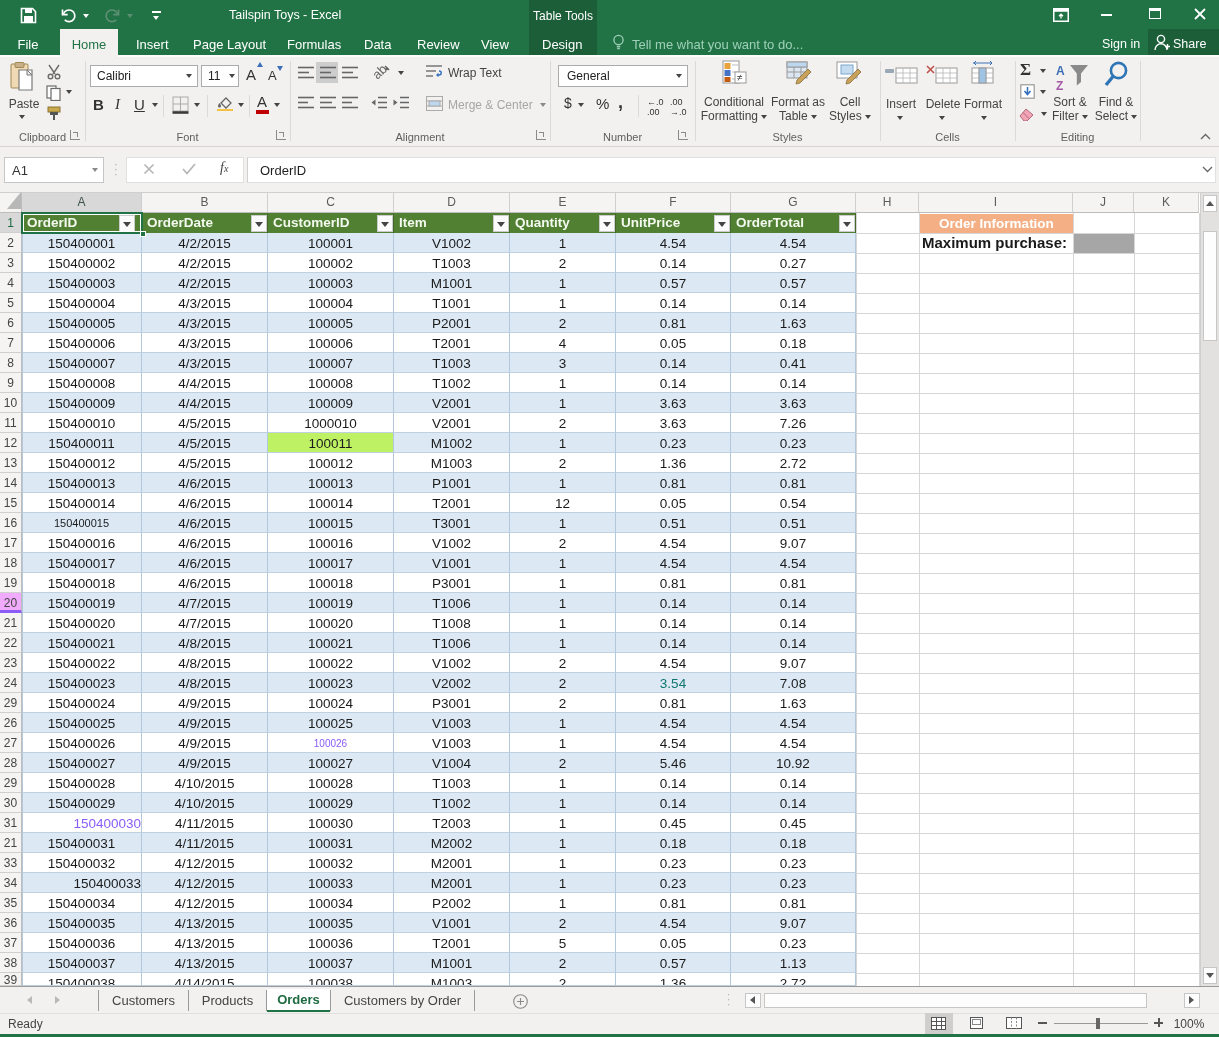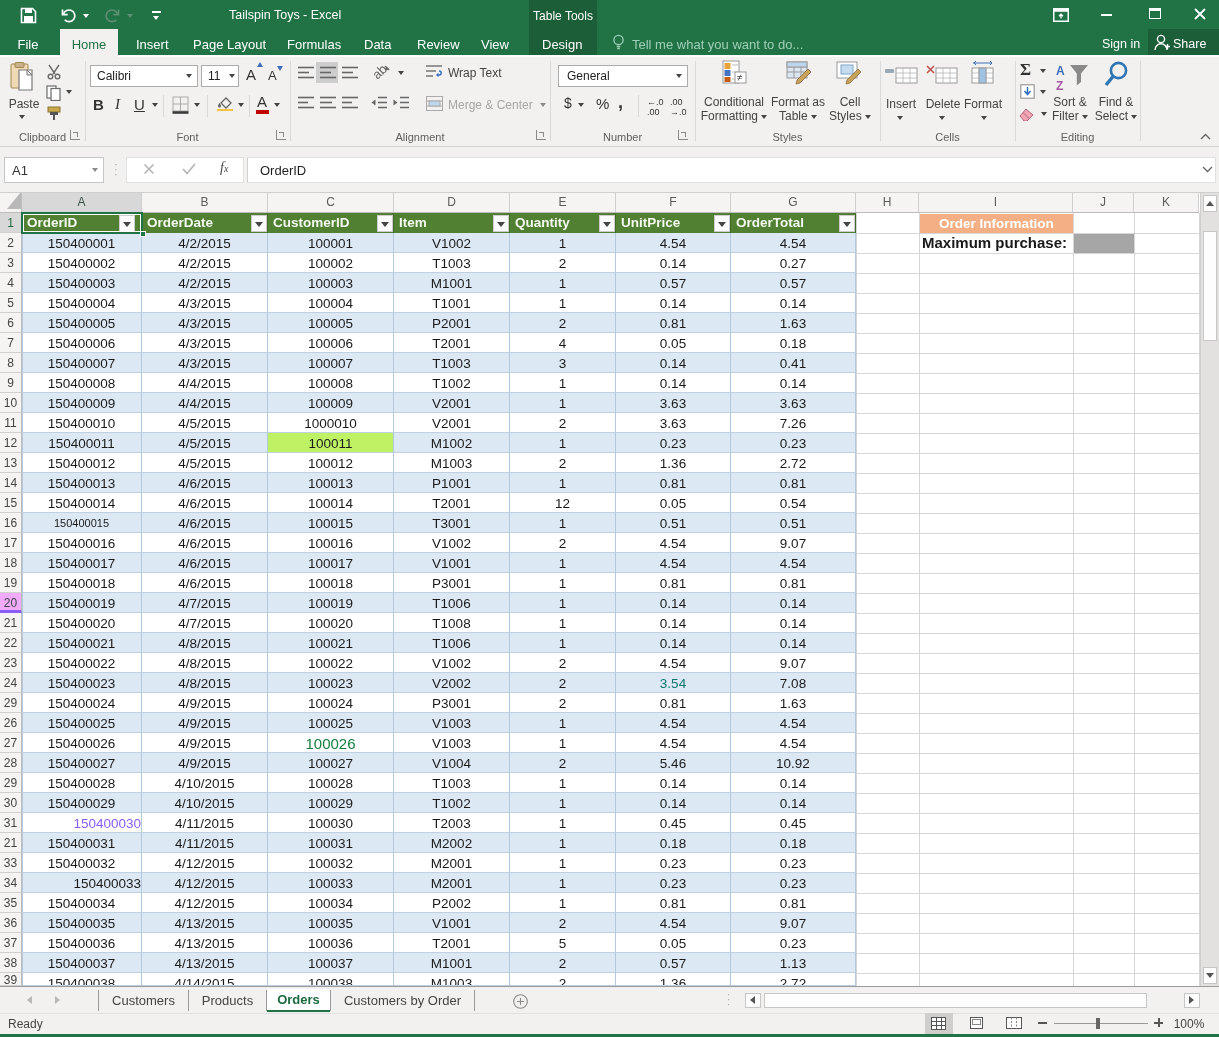--- a/index.html
+++ b/index.html
@@ -950,21 +950,21 @@
 <div class="abs" style="left:731px;top:713px;width:125px;height:20px;background:#dce9f5;border-right:1px solid #b3c8db;border-bottom:1px solid #bfd0e0;overflow:hidden;">
       <div style="width:100%;height:20px;line-height:21.5px;text-align:center;font-size:13.5px;color:#1a1a1a;">4.54</div>
     </div>
 <div class="abs" style="left:22px;top:733px;width:120px;height:20px;background:#fff;border-right:1px solid #b3c8db;border-bottom:1px solid #bfd0e0;overflow:hidden;">
       <div style="width:100%;height:20px;line-height:21.5px;text-align:center;font-size:13.5px;color:#1a1a1a;">150400026</div>
     </div>
 <div class="abs" style="left:142px;top:733px;width:126px;height:20px;background:#fff;border-right:1px solid #b3c8db;border-bottom:1px solid #bfd0e0;overflow:hidden;">
       <div style="width:100%;height:20px;line-height:21.5px;text-align:center;font-size:13.5px;color:#1a1a1a;">4/9/2015</div>
     </div>
 <div class="abs" style="left:268px;top:733px;width:126px;height:20px;background:#fff;border-right:1px solid #b3c8db;border-bottom:1px solid #bfd0e0;overflow:hidden;">
-      <div style="width:100%;height:28px;line-height:21.5px;text-align:center;font-size:15px;color:#15803d;">100026</div>
+      <div style="width:100%;height:28px;line-height:21.5px;text-align:center;font-size:10px;color:#8b5cf6;">100026</div>
     </div>
 <div class="abs" style="left:394px;top:733px;width:116px;height:20px;background:#fff;border-right:1px solid #b3c8db;border-bottom:1px solid #bfd0e0;overflow:hidden;">
       <div style="width:100%;height:20px;line-height:21.5px;text-align:center;font-size:13.5px;color:#1a1a1a;">V1003</div>
     </div>
 <div class="abs" style="left:510px;top:733px;width:106px;height:20px;background:#fff;border-right:1px solid #b3c8db;border-bottom:1px solid #bfd0e0;overflow:hidden;">
       <div style="width:100%;height:20px;line-height:21.5px;text-align:center;font-size:13.5px;color:#1a1a1a;">1</div>
     </div>
 <div class="abs" style="left:616px;top:733px;width:115px;height:20px;background:#fff;border-right:1px solid #b3c8db;border-bottom:1px solid #bfd0e0;overflow:hidden;">
       <div style="width:100%;height:20px;line-height:21.5px;text-align:center;font-size:13.5px;color:#1a1a1a;">4.54</div>
     </div>

